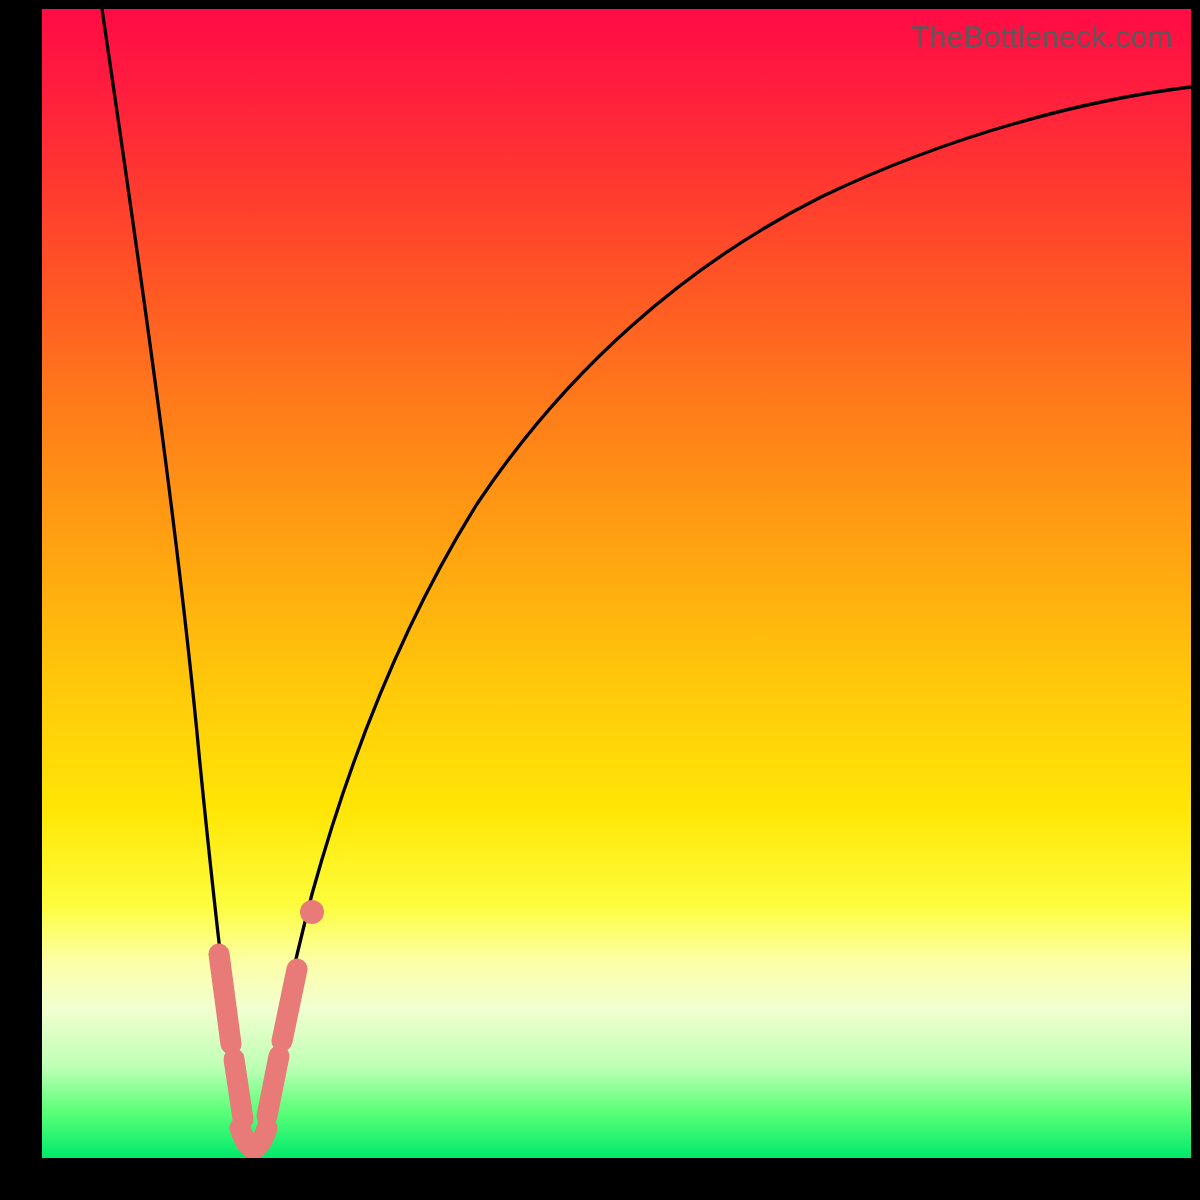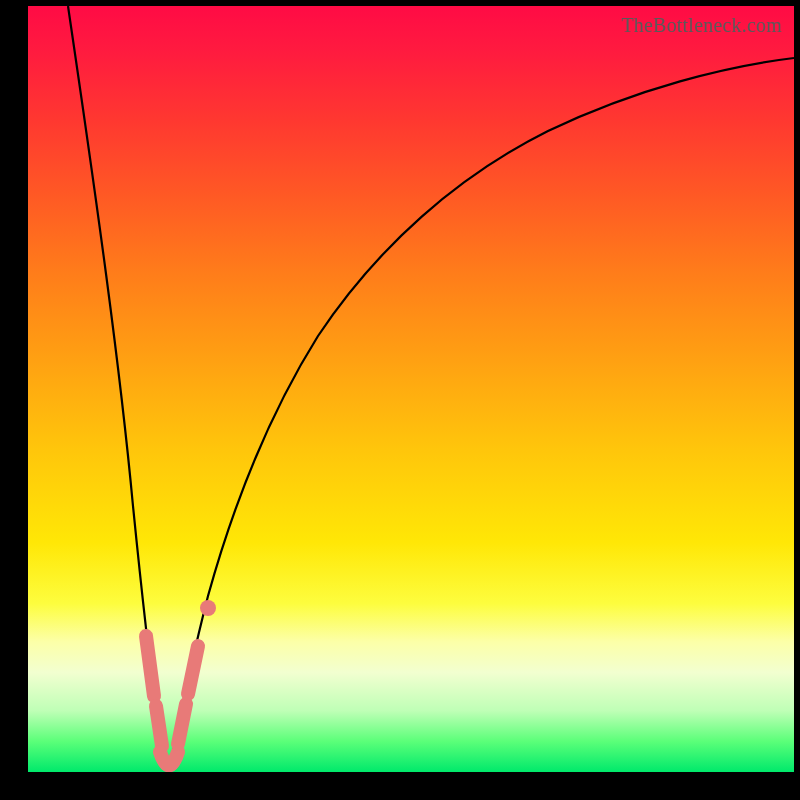--- a/index.html
+++ b/index.html
@@ -41,21 +41,20 @@
   }
   .attribution {
     position: absolute;
     top: 8px;
     right: 12px;
     font-size: 20px;
     font-weight: 500;
     color: #5a5a5a;
     pointer-events: none;
     letter-spacing: 0.2px;
-    font-family: Liberation Serif, serif;
   }
   svg.curves {
     position: absolute;
     left: 0; top: 0;
     width: 100%; height: 100%;
   }
   .curve {
     fill: none;
     stroke: #000;
     stroke-width: 2.2;

